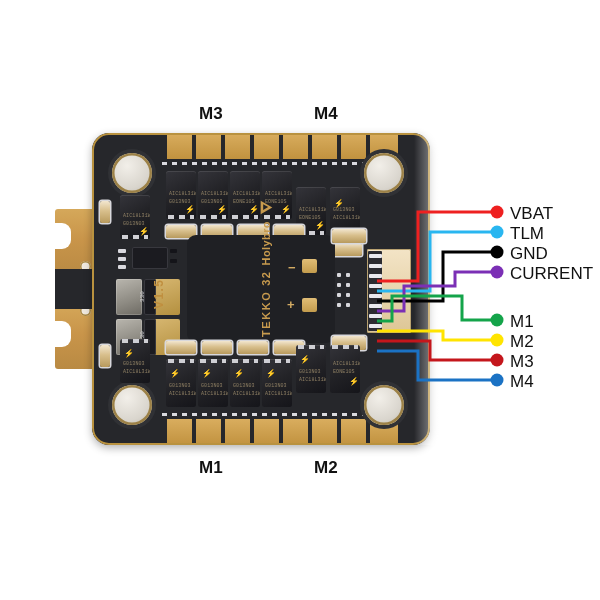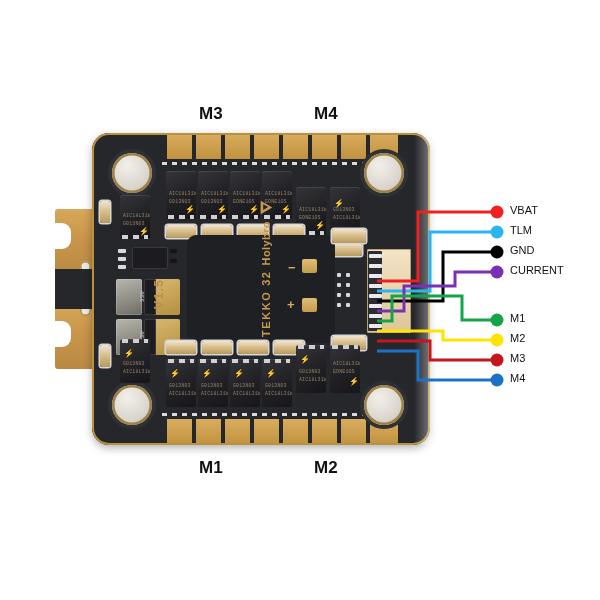--- a/index.html
+++ b/index.html
@@ -99,21 +99,21 @@
 
   .edge-dash{position:absolute;height:3px;
        background:repeating-linear-gradient(90deg,#d9d9de 0 5px,transparent 5px 10px);}
 
   
   #wires{position:absolute;left:0;top:0;width:600px;height:600px;pointer-events:none;}
   
   #fade{position:absolute;left:414px;top:133px;width:56px;height:312px;
        background:linear-gradient(90deg,rgba(255,255,255,0) 0%,rgba(255,255,255,.93) 72%,#fff 100%);}
 
-  .leg-label{position:absolute;font-size:11px;color:#111;white-space:nowrap;}
+  .leg-label{position:absolute;font-size:17px;color:#111;white-space:nowrap;}
 </style>
 </head>
 <body>
 
 <div id="stage">
 
   <div class="motor-cap" style="left:199px;top:104px;">M3</div>
   <div class="motor-cap" style="left:314px;top:104px;">M4</div>
   <div class="motor-cap" style="left:199px;top:458px;">M1</div>
   <div class="motor-cap" style="left:314px;top:458px;">M2</div>

